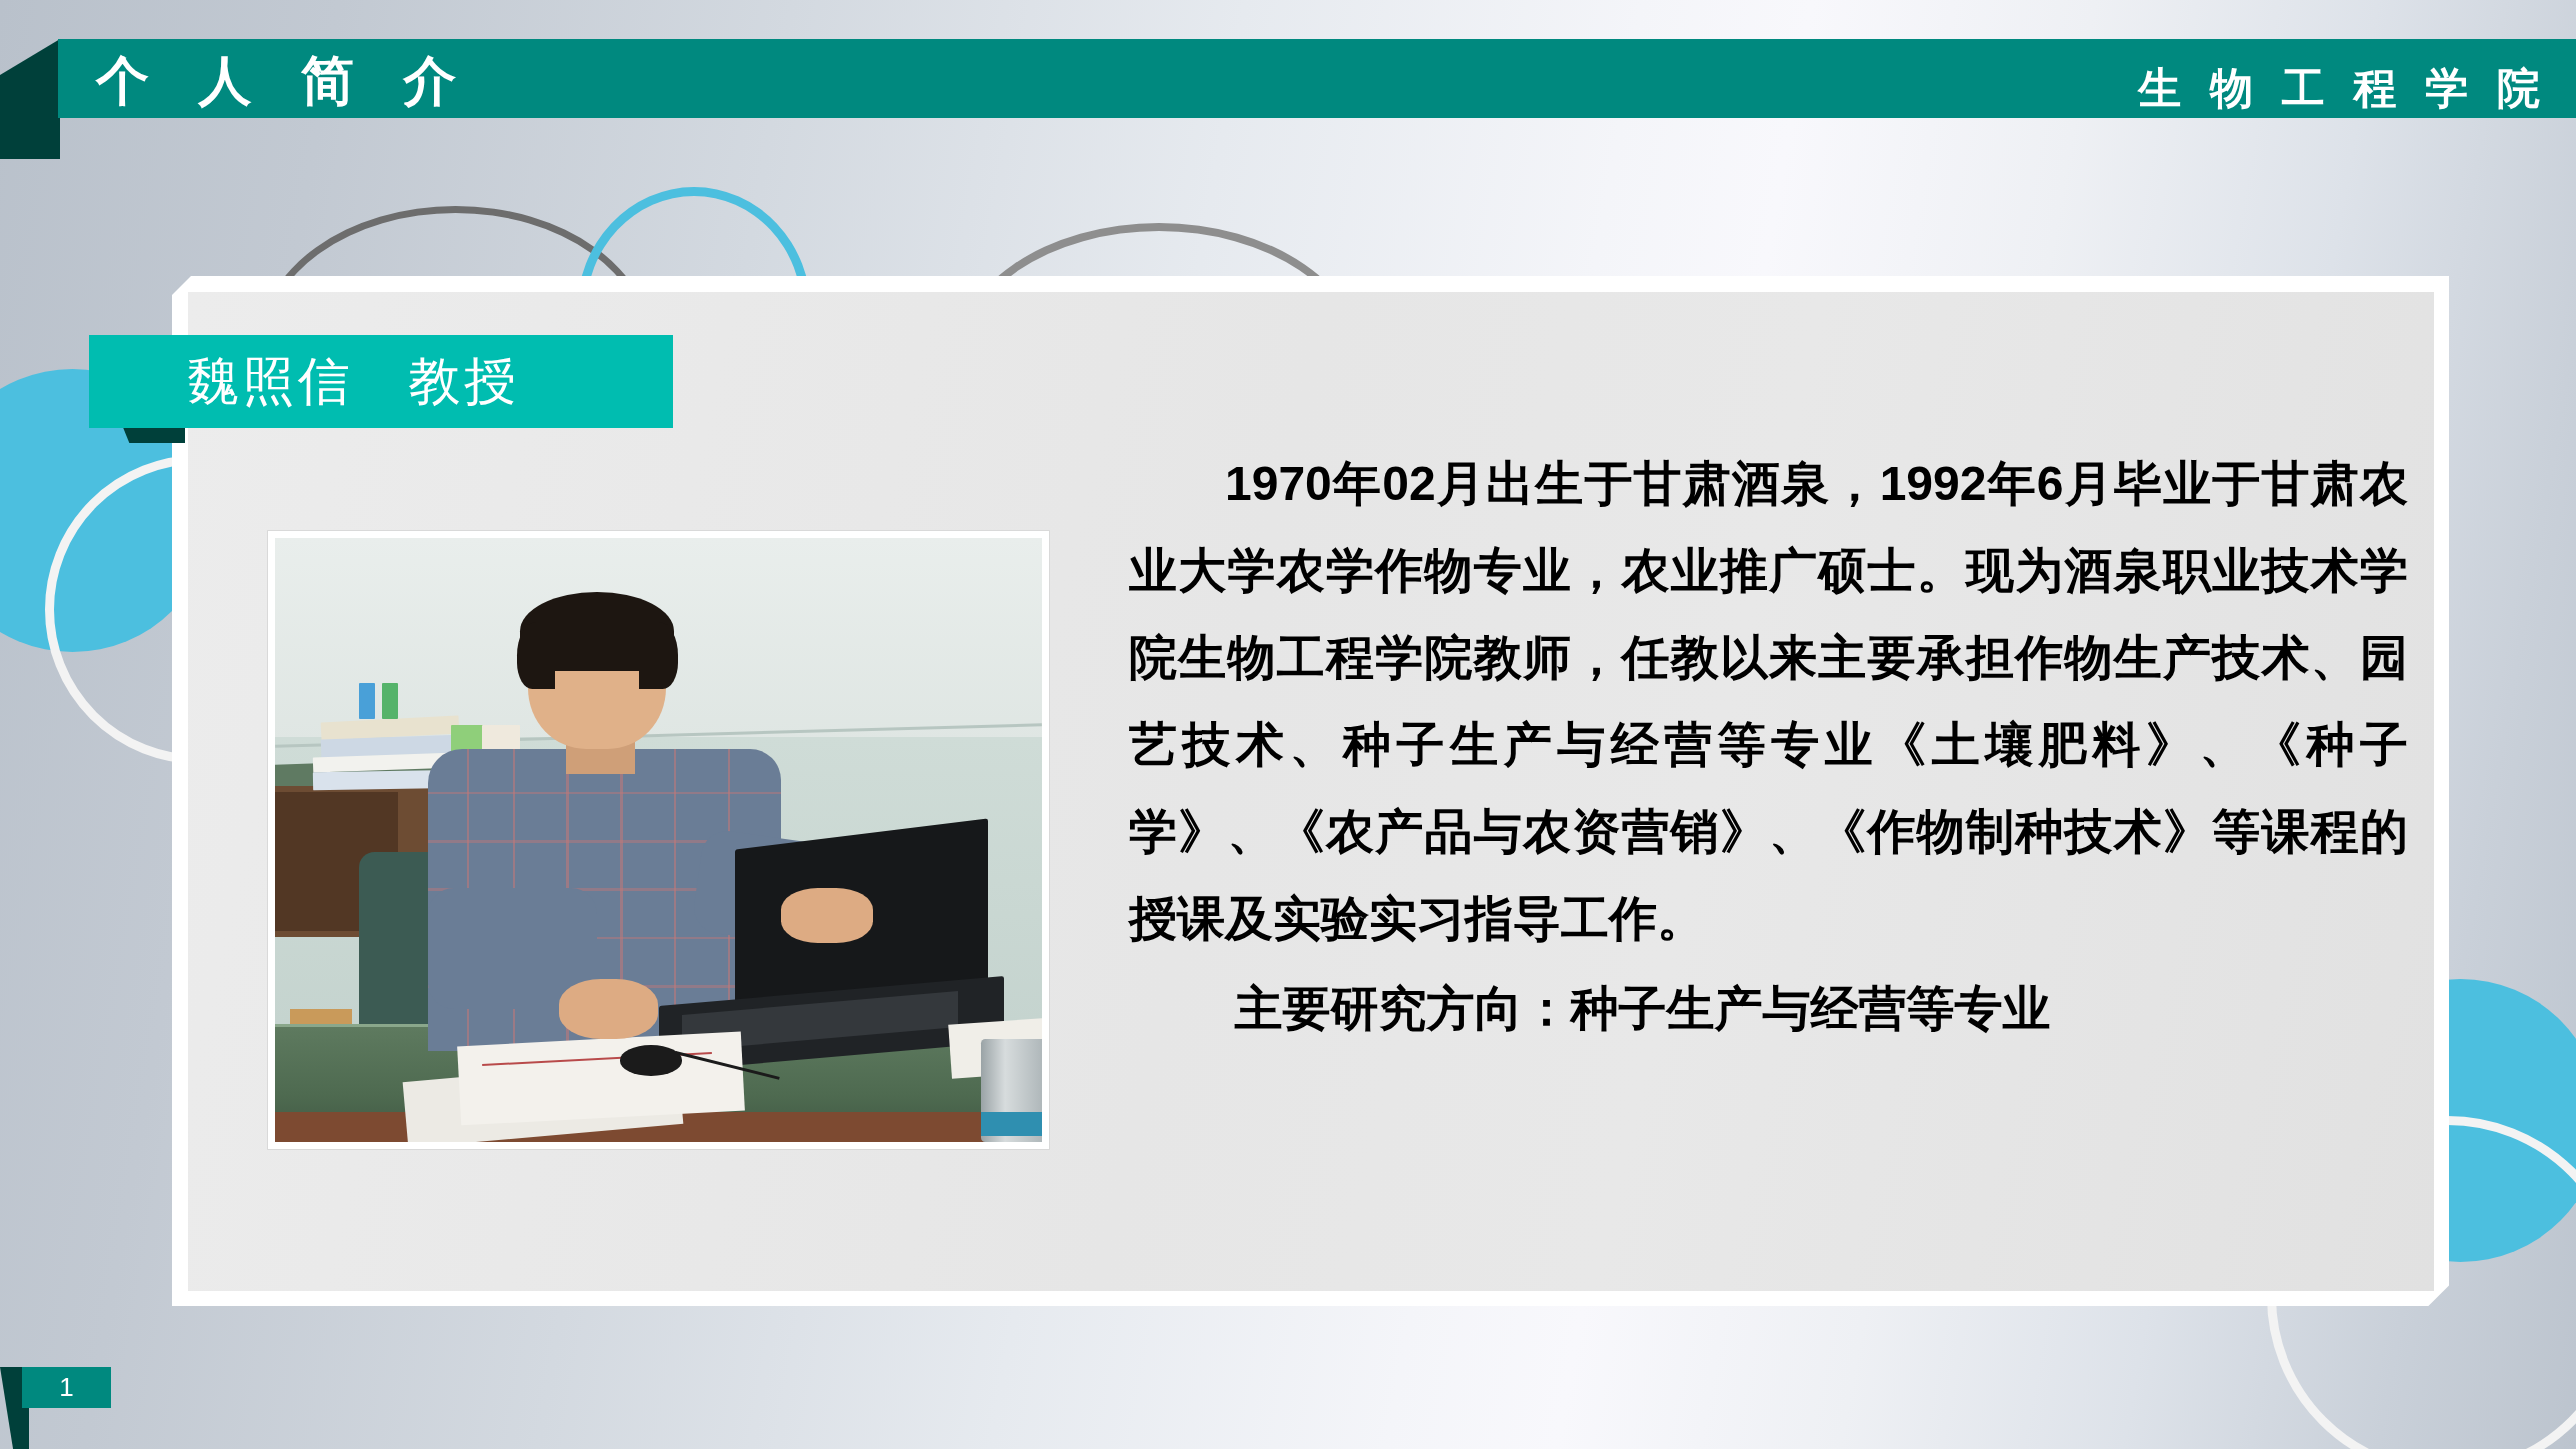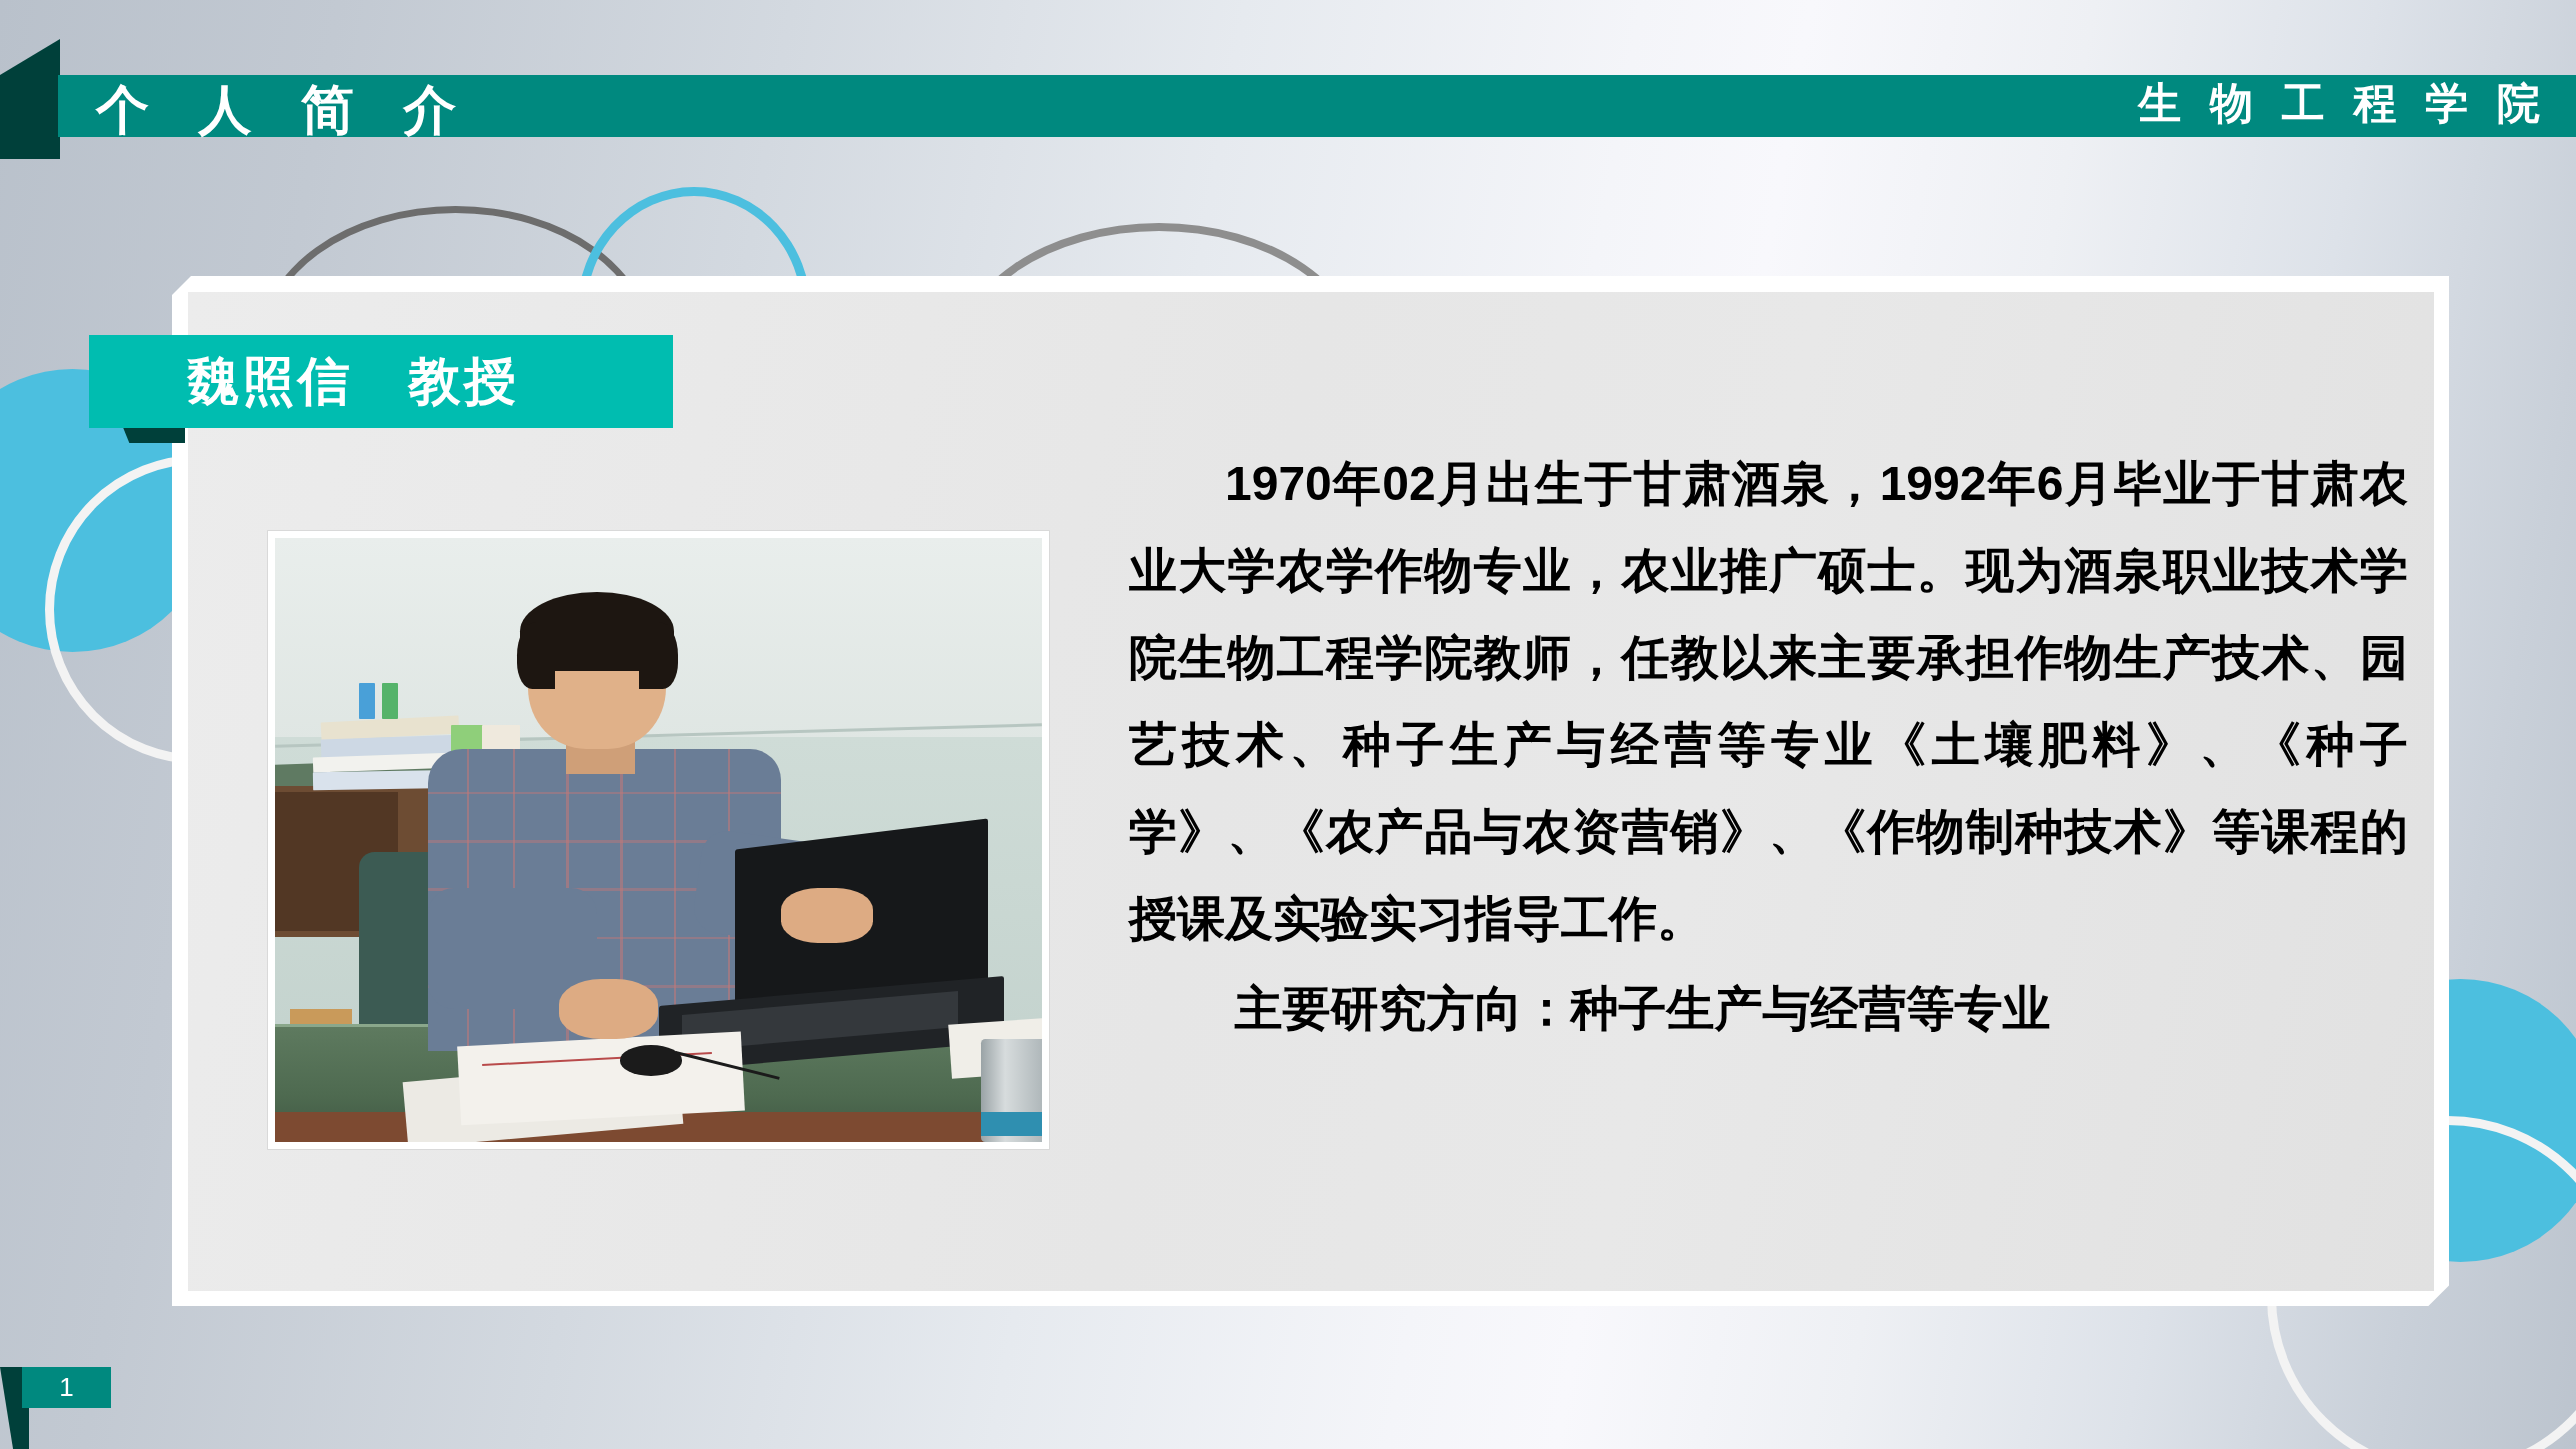--- a/index.html
+++ b/index.html
@@ -71,26 +71,25 @@
   
   .header-shadow {
     left: 0px; top: 39px;
     width: 60px; height: 120px;
     background: #00403a;
     clip-path: polygon(0 30%, 100% 0, 100% 100%, 0 130%);
   }
   .header-bar {
     left: 58px; top: 39px;
     right: 0;
-    height: 62px;
+    height: 79px;
     background: #00897f;
     display: flex;
-    align-items: flex-start;
+    align-items: flex-end;
     justify-content: space-between;
-    margin-top: 36px;
   }
   .header-title {
     color: #ffffff;
     font-family: "DejaVu Serif", "Liberation Serif", serif;
     font-size: 53px;
     font-weight: 700;
     letter-spacing: 15.5px;
     margin-left: 38px;
     white-space: nowrap;
   }
@@ -145,21 +144,21 @@
   .name-banner {
     left: 89px; top: 335px;
     width: 584px; height: 93px;
     background: #00bdb0;
     display: flex;
     align-items: center;
   }
   .name-text {
     color: #ffffff;
     font-size: 52px;
-    font-weight: 700;
+    font-weight: 400;
     letter-spacing: 3.4px;
     margin-left: 98px;
     white-space: nowrap;
   }
 
   
   .photo-frame {
     left: 268px; top: 531px;
     width: 781px; height: 618px;
     background: #ffffff;

